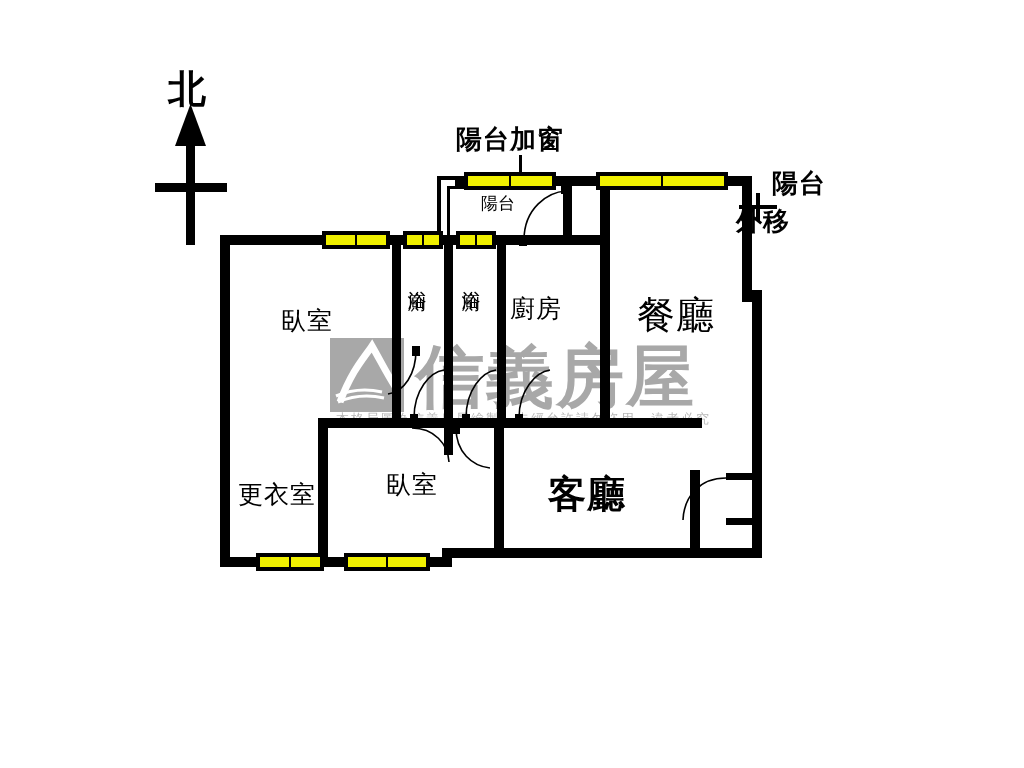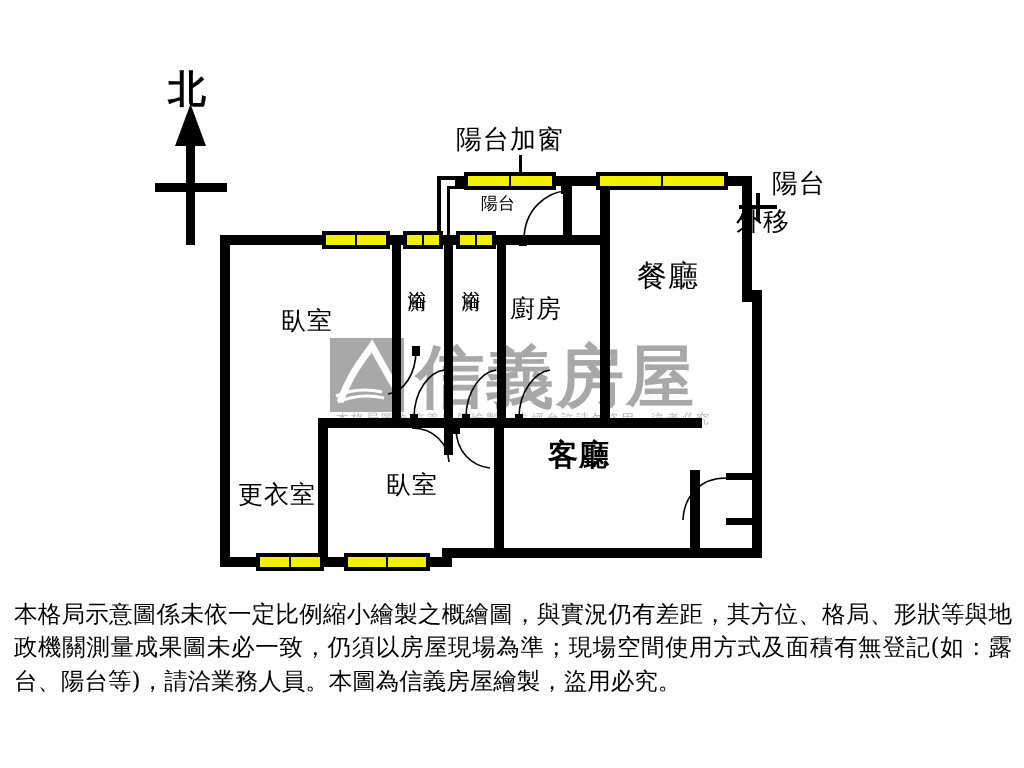--- a/index.html
+++ b/index.html
@@ -19,30 +19,30 @@
     position:absolute;left:0;top:0;width:1024px;height:768px;
   }
   .txt{
     position:absolute;
     color:#000;
     white-space:nowrap;
     font-family:"DejaVu Serif","Liberation Serif",serif;
     line-height:1;
     user-select:none;
   }
-  .room-lg{font-size:30px;letter-spacing:1px;}
+  .room-lg{font-size:38px;letter-spacing:1px;margin-top:35px;}
   .room-md{font-size:25px;letter-spacing:1px;}
   .room-sm{font-size:19px;letter-spacing:0px;}
   .room-xs{font-size:17px;letter-spacing:0px;}
   .room-vert{
     writing-mode:vertical-rl;
     text-orientation:upright;
     line-height:1.05;
   }
-  .callout{font-size:26px;letter-spacing:1px;}
+  .callout{font-size:26px;letter-spacing:1px;font-weight:bold;}
   .compass{font-size:38px;font-weight:bold;}
   #disclaimer{
     position:absolute;
     left:14px;
     top:598px;
     width:998px;
     font-size:23.5px;
     line-height:1.42;
     color:#000;
     font-family:"DejaVu Serif","Liberation Serif",serif;
@@ -257,15 +257,14 @@
   <div class="txt room-sm room-vert" style="left:407px;top:276px;">浴廁</div>
 
   <div class="txt room-sm room-vert" style="left:461px;top:276px;">浴廁</div>
 
   <div class="txt room-md" style="left:281px;top:308px;">臥室</div>
 
   <div class="txt room-md" style="left:386px;top:472px;">臥室</div>
 
   <div class="txt room-md" style="left:238px;top:482px;text-align:center;">更衣室</div>
 
-  <div id="disclaimer">本格局示意圖係未依一定比例縮小繪製之概繪圖，與實況仍有差距，其方位、格局、形狀等與地政機關測量成果圖未必一致，仍須以房屋現場為準；現場空間使用方式及面積有無登記(如：露台、陽台等)，請洽業務人員。本圖為信義房屋繪製，盜用必究。</div>
 
 </div>
 
 </body></html>

